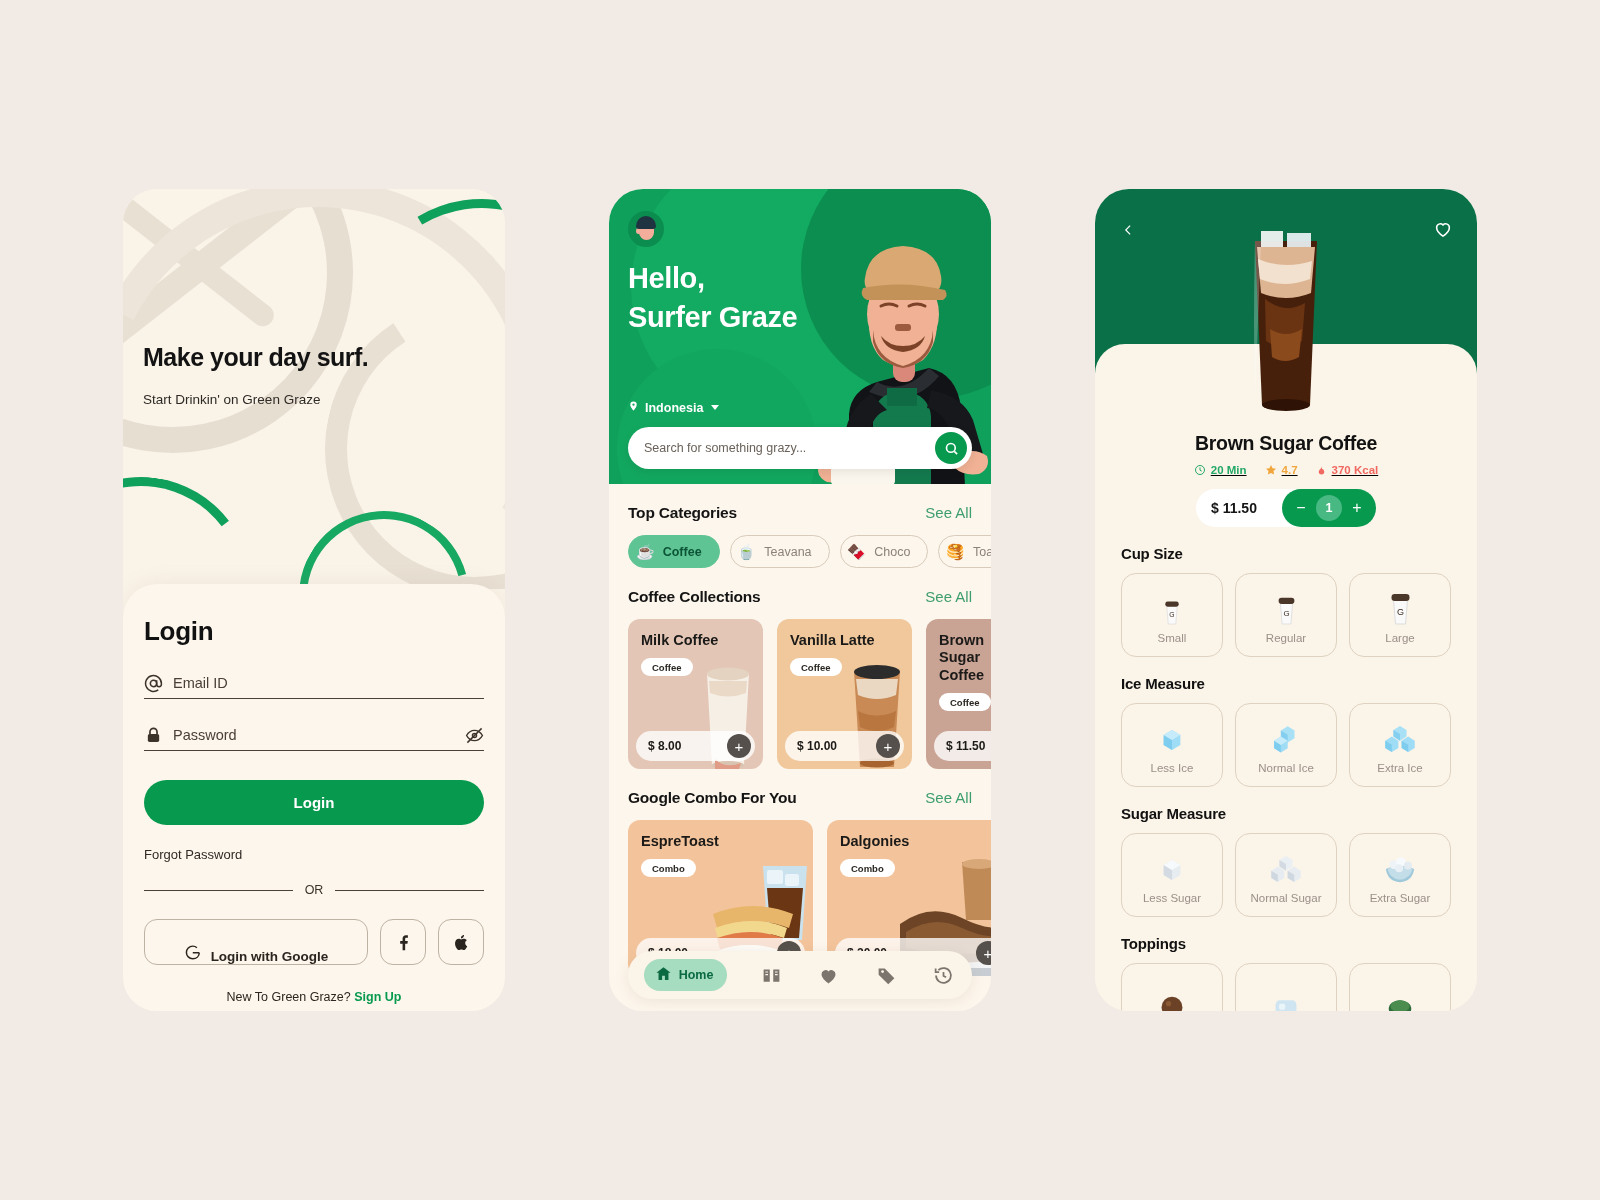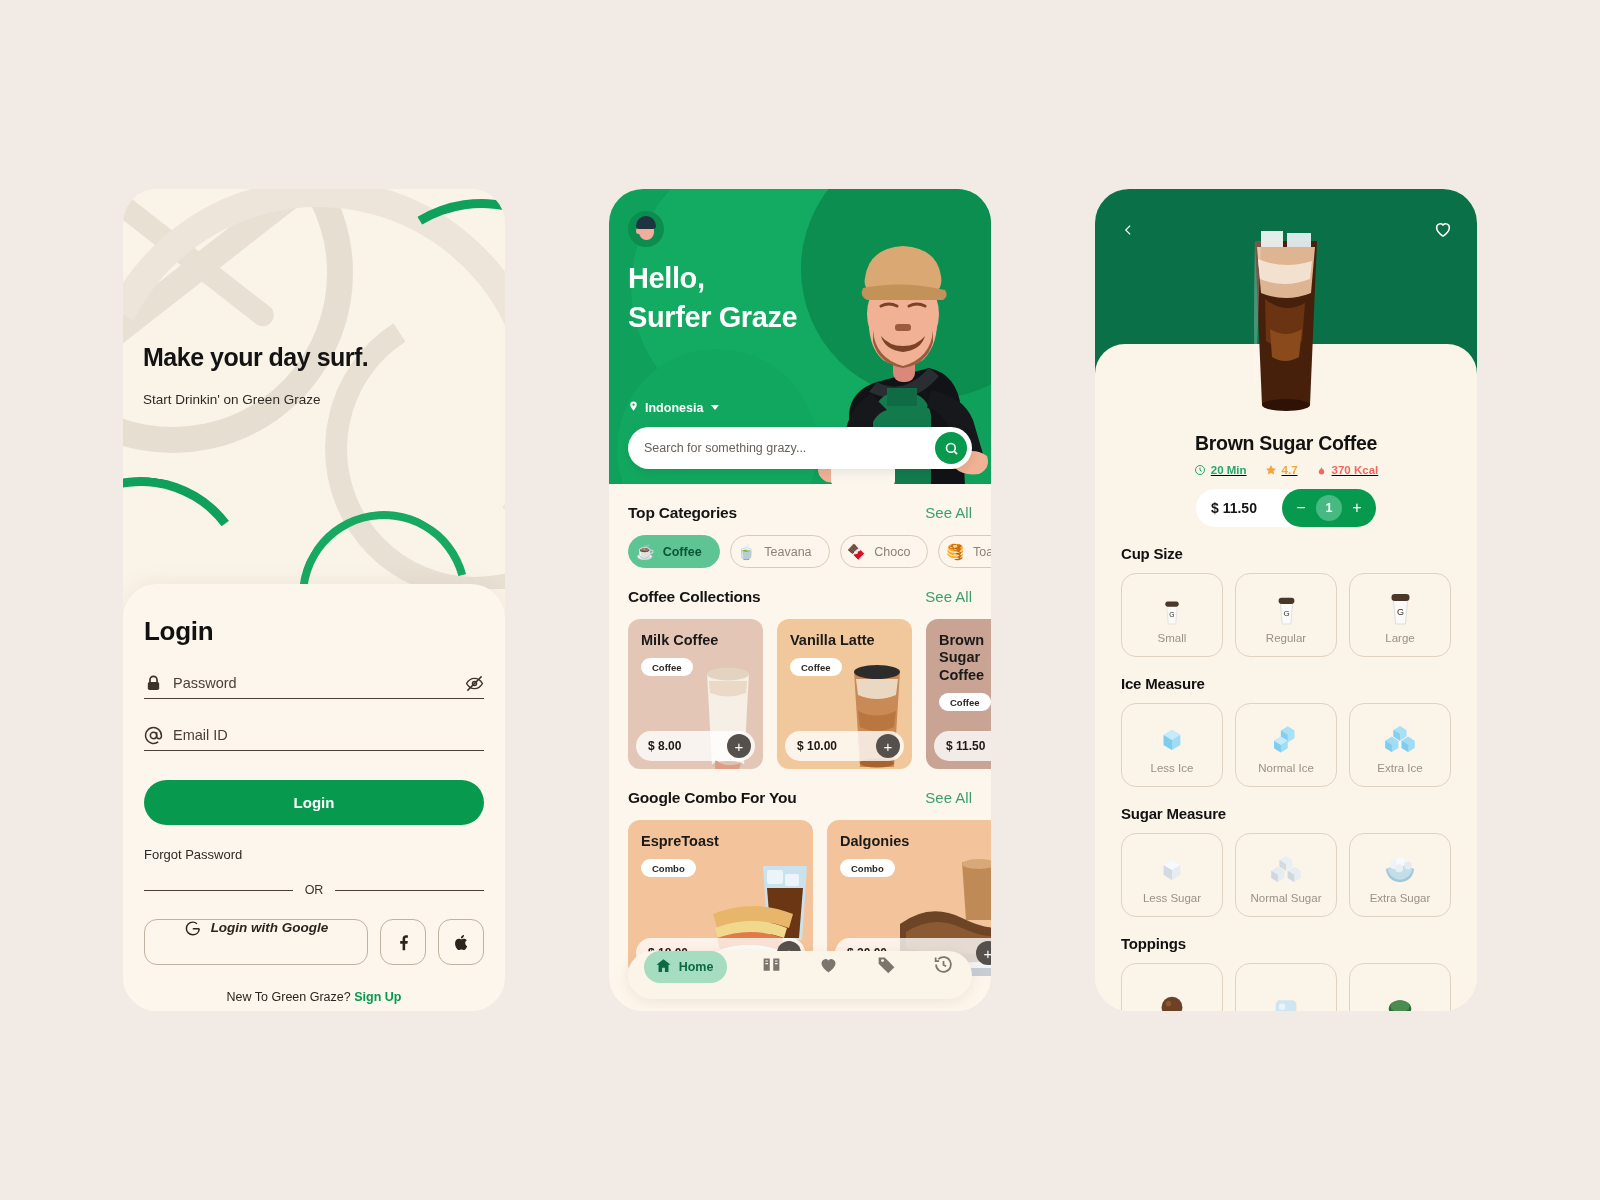--- a/index.html
+++ b/index.html
@@ -215,29 +215,28 @@
     display: flex;
     gap: 12px;
   }
   .google-btn {
     flex: 1;
     height: 46px;
     border: 1px solid #BEB2A3;
     border-radius: 13px;
     background: transparent;
     display: flex;
-    align-items: flex-start;
+    align-items: flex-end;
     justify-content: center;
     gap: 10px;
     cursor: pointer;
     font-family: "Liberation Sans", sans-serif;
     font-size: 13.5px;
     font-weight: 700;
     color: #2B2520;
-    font-style: italic;
   }
   .sq-btn {
     width: 46px; height: 46px;
     border: 1px solid #BEB2A3;
     border-radius: 13px;
     background: transparent;
     display: flex; align-items: center; justify-content: center;
     cursor: pointer;
   }
 
@@ -460,21 +459,21 @@
     cursor: pointer;
   }
 
   .navbar {
     position: absolute;
     left: 19px; right: 19px; bottom: 12px;
     height: 48px;
     background: #FBF4E9;
     border-radius: 26px;
     display: flex;
-    align-items: flex-start;
+    align-items: center;
     justify-content: space-around;
     z-index: 20;
     box-shadow: 0 3px 14px rgba(150,130,105,0.14);
   }
   .nav-home {
     display: flex; align-items: center; gap: 7px;
     background: #A6DCC0;
     border-radius: 18px;
     height: 32px;
     padding: 0 14px 0 11px;
@@ -645,43 +644,43 @@
         <div class="s1-title">Make your day surf.</div>
         <div class="s1-sub">Start Drinkin' on Green Graze</div>
       </div>
     </div>
 
     <div class="s1-card">
       <div class="s1-login-h">Login</div>
 
       <div class="field">
         <span class="field-icon">
+          <svg width="19" height="19" viewBox="0 0 24 24" fill="none" stroke="#3C332B" stroke-width="1.9">
+            <circle cx="12" cy="12" r="4"></circle>
+              <path d="M16 8v5a3 3 0 0 0 6 0v-1a10 10 0 1 0-4 8"></path>
+          </svg>
+        </span>
+        <input class="field-input" type="text" placeholder="Email ID" style="">
+      </div>
+
+      <div class="field">
+        <span class="field-icon">
           <svg width="17" height="17" viewBox="0 0 24 24" fill="#3C332B">
             <path d="M7 10V7a5 5 0 0 1 10 0v3" fill="none" stroke="#3C332B" stroke-width="2.4"></path>
             <rect x="4" y="10" width="16" height="11" rx="2.4"></rect>
           </svg>
         </span>
         <input class="field-input" type="password" placeholder="Password" style="">
         <span class="eye-btn">
           <svg width="19" height="19" viewBox="0 0 24 24" fill="none" stroke="#3C332B" stroke-width="1.8">
             <path d="M2 12s3.6-6.5 10-6.5S22 12 22 12s-3.6 6.5-10 6.5S2 12 2 12Z"></path>
             <circle cx="12" cy="12" r="2.6"></circle>
               <path d="M3 21 21 3"></path>
           </svg>
         </span>
-      </div>
-
-      <div class="field">
-        <span class="field-icon">
-          <svg width="19" height="19" viewBox="0 0 24 24" fill="none" stroke="#3C332B" stroke-width="1.9">
-            <circle cx="12" cy="12" r="4"></circle>
-              <path d="M16 8v5a3 3 0 0 0 6 0v-1a10 10 0 1 0-4 8"></path>
-          </svg>
-        </span>
-        <input class="field-input" type="text" placeholder="Email ID" style="">
       </div>
 
       <button class="login-btn">Login</button>
 
       <div class="forgot">Forgot Password</div>
 
       <div class="or-row">
         <div class="or-line"></div>
         <div class="or-txt">OR</div>
         <div class="or-line"></div>

